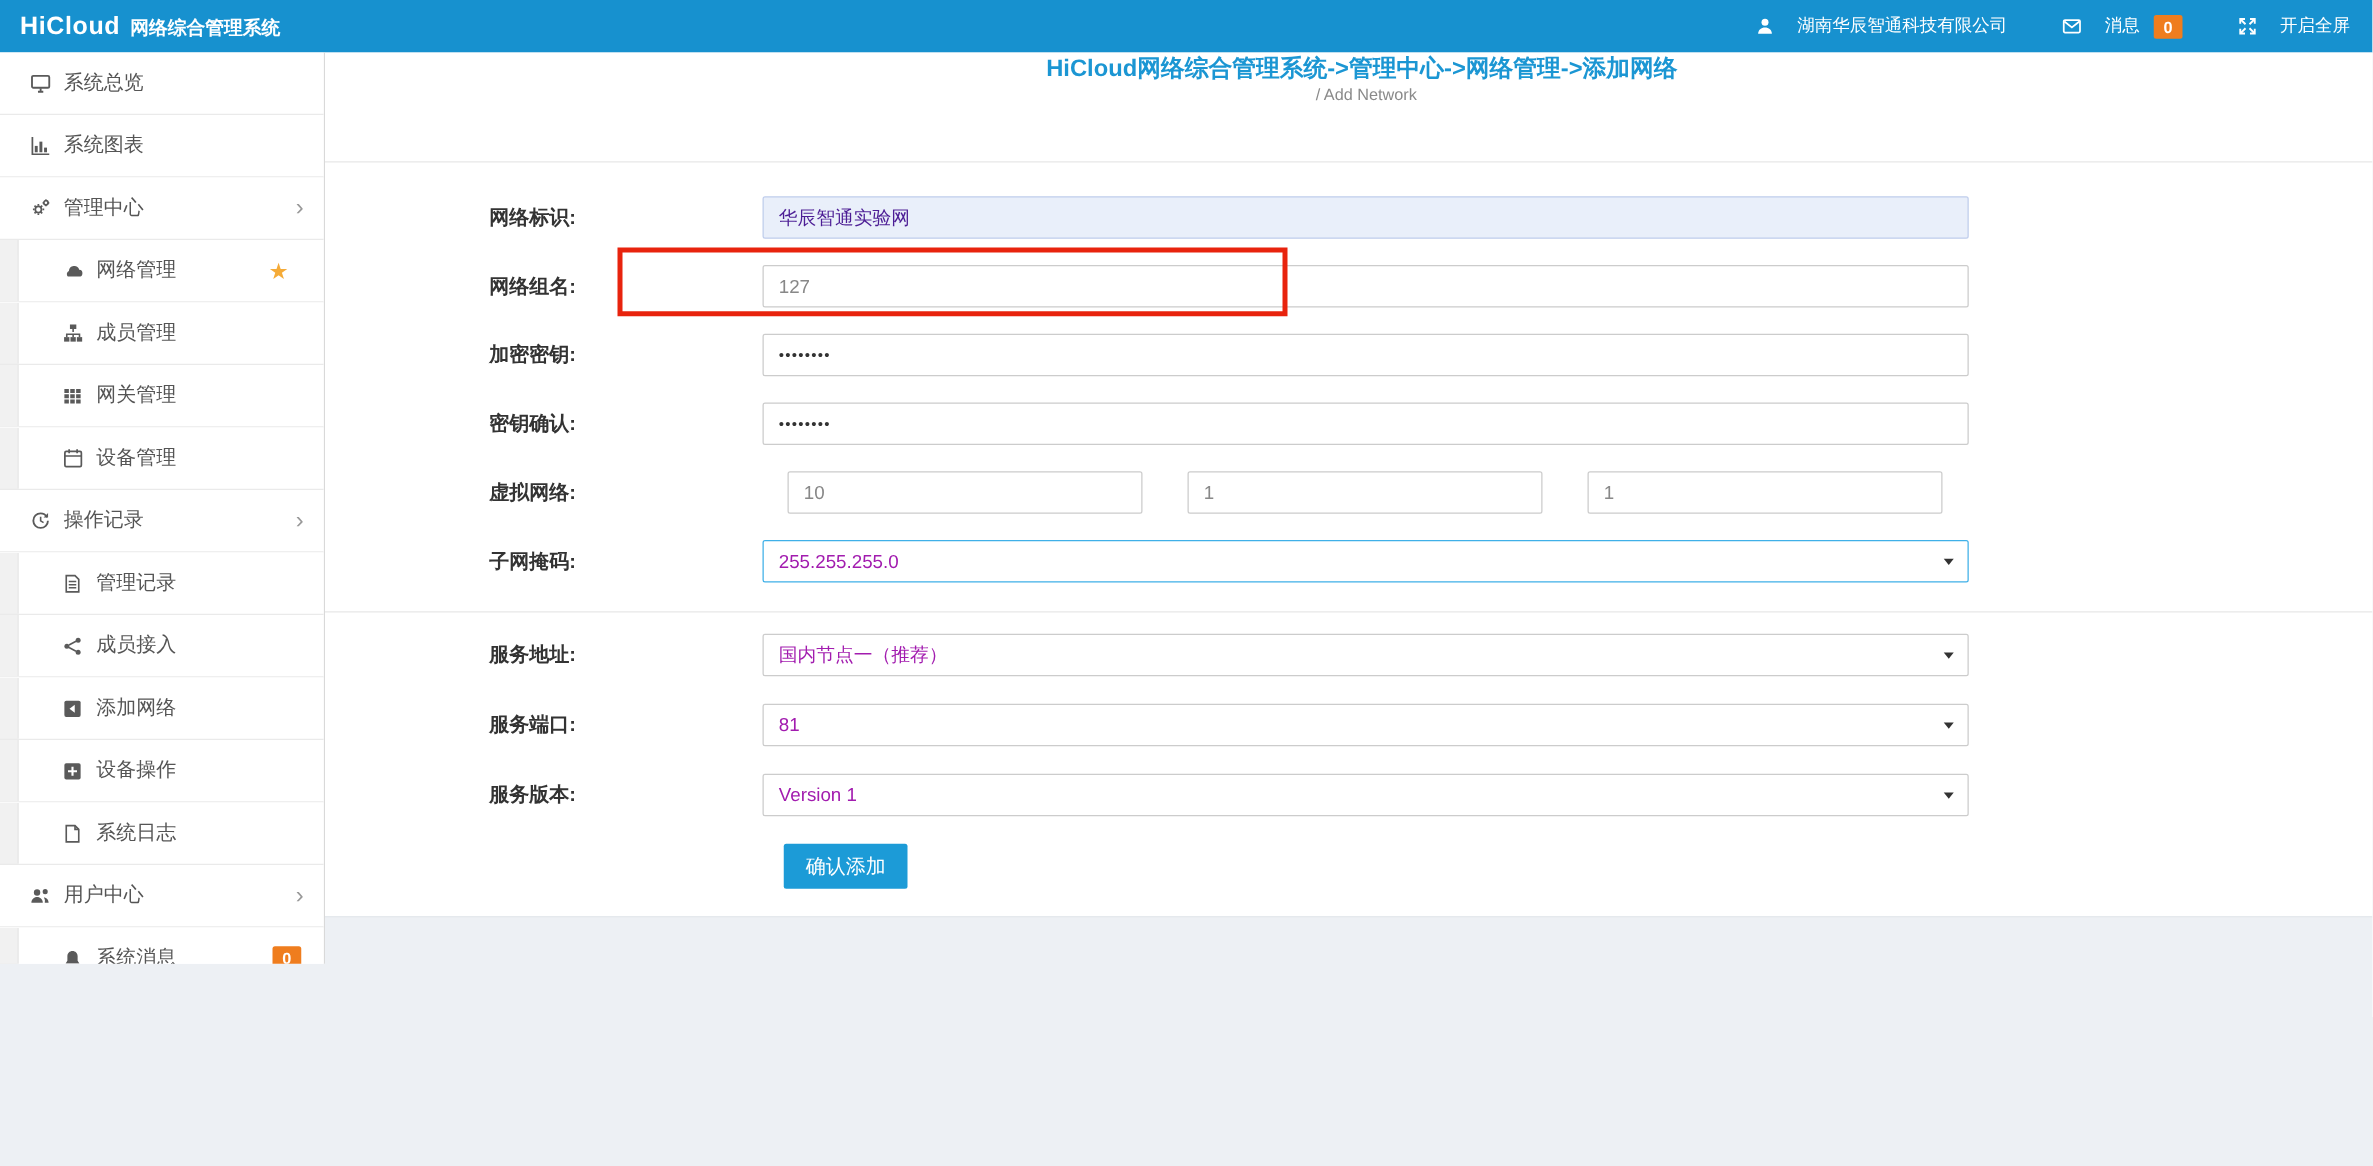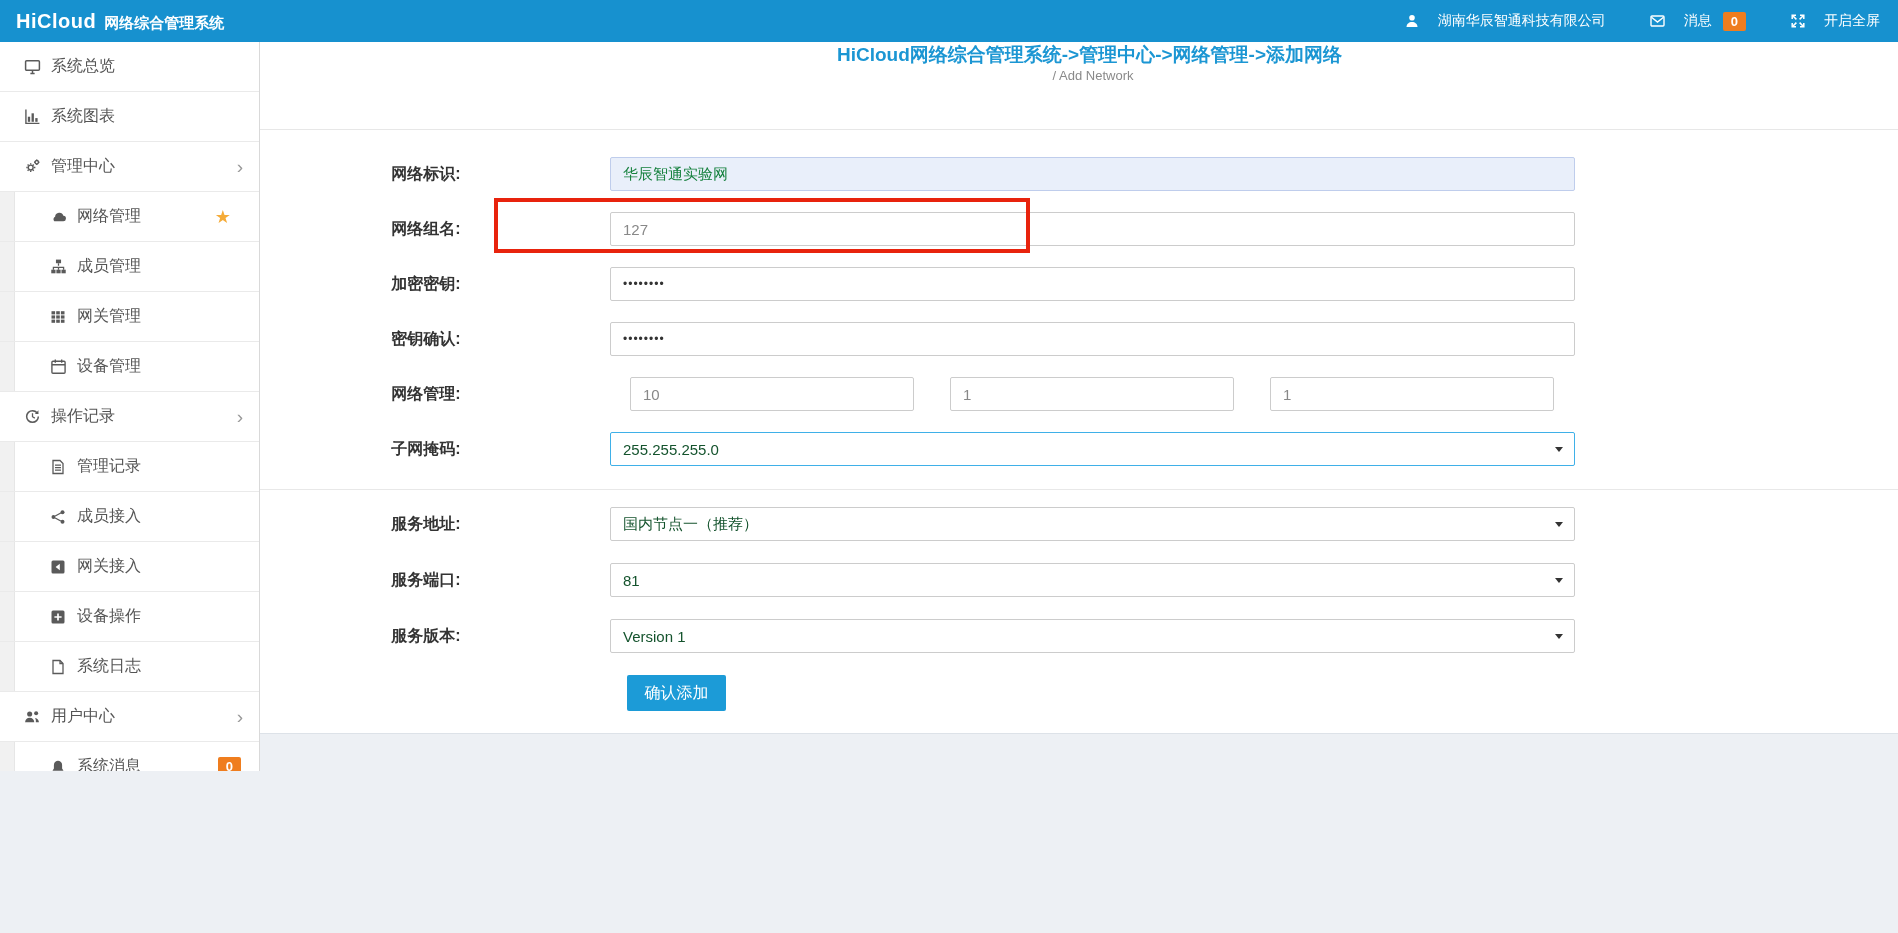--- a/index.html
+++ b/index.html
@@ -58,26 +58,26 @@
   .f-row.g2{margin-bottom:22px;}
   .f-label{
     width:350px;flex:none;text-align:center;padding-right:18px;box-sizing:border-box;
     font-size:16px;font-weight:bold;color:#333;
   }
   .f-input{
     width:965px;height:34px;box-sizing:border-box;border:1px solid #ccc;border-radius:2px;
     padding:0 12px;font-size:15px;color:#555;background:#fff;outline:none;
     font-family:"Liberation Sans","DejaVu Sans",sans-serif;
   }
-  .f-input.readonly{background:#e9effa;border-color:#bfcdec;color:#15803d;}
+  .f-input.readonly{background:#e9effa;border-color:#bfcdec;color:#4c1d95;}
   .vnet{display:flex;gap:36px;padding-left:20px;}
   .vnet .f-input{width:284px;color:#888;}
   .f-select{
     width:965px;height:34px;box-sizing:border-box;border:1px solid #ccc;border-radius:2px;
-    padding:0 26px 0 12px;font-size:15px;color:#14532d;background:#fff;position:relative;
+    padding:0 26px 0 12px;font-size:15px;color:#a21caf;background:#fff;position:relative;
     display:flex;align-items:center;cursor:pointer;
   }
   .f-select.focused{border-color:#3fb0e8;}
   .caret{
     position:absolute;right:11px;top:14px;width:0;height:0;
     border:4px solid transparent;border-top:5px solid #333;
   }
   .divider{border:none;border-top:1px solid #e8e8e8;margin:23px 0 17px 0;}
   .btn-row{margin-top:19px;padding-left:367px;padding-bottom:22px;}
   .submit-btn{
@@ -253,21 +253,21 @@
       <span>成员接入</span>
     </div>
 
     <div class="s-item lvl2">
       <span class="s-ic">
         <svg width="16" height="16" viewBox="0 0 16 16">
             <rect x="1.5" y="1.5" width="13" height="13" rx="1.5" fill="currentColor"></rect>
             <path d="M9.8 4.8v6.4L5.6 8z" fill="#fff"></path>
           </svg>
       </span>
-      <span>网关接入</span>
+      <span>添加网络</span>
     </div>
 
     <div class="s-item lvl2">
       <span class="s-ic">
         <svg width="16" height="16" viewBox="0 0 16 16">
             <rect x="1.5" y="1.5" width="13" height="13" rx="1.5" fill="currentColor"></rect>
             <path d="M8 4.4v7.2M4.4 8h7.2" stroke="#fff" stroke-width="1.7"></path>
           </svg>
       </span>
       <span>设备操作</span>
@@ -368,21 +368,21 @@
           <label class="f-label">加密密钥:</label>
           <input class="f-input" style="font-size: 12px; letter-spacing: 1px; color: rgb(51, 51, 51);" value="••••••••">
         </div>
 
         <div class="f-row">
           <label class="f-label">密钥确认:</label>
           <input class="f-input" style="font-size: 12px; letter-spacing: 1px; color: rgb(51, 51, 51);" value="••••••••">
         </div>
 
         <div class="f-row">
-          <label class="f-label">网络管理:</label>
+          <label class="f-label">虚拟网络:</label>
           <div class="vnet">
             <input class="f-input" value="10" style="">
             <input class="f-input" value="1" style="">
             <input class="f-input" value="1" style="">
           </div>
         </div>
 
         <div class="f-row">
           <label class="f-label">子网掩码:</label>
           <div class="f-select focused">

